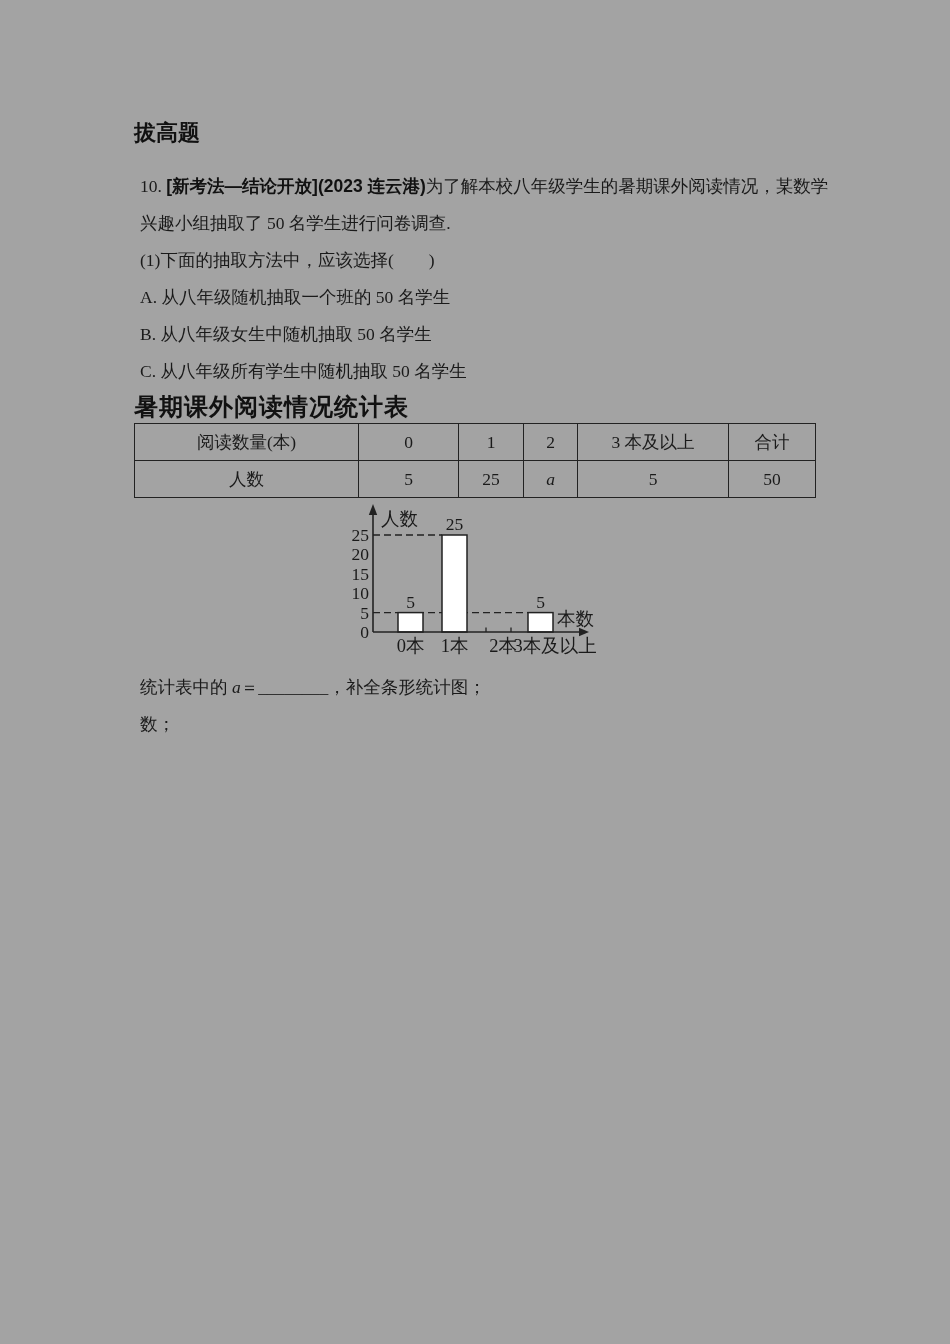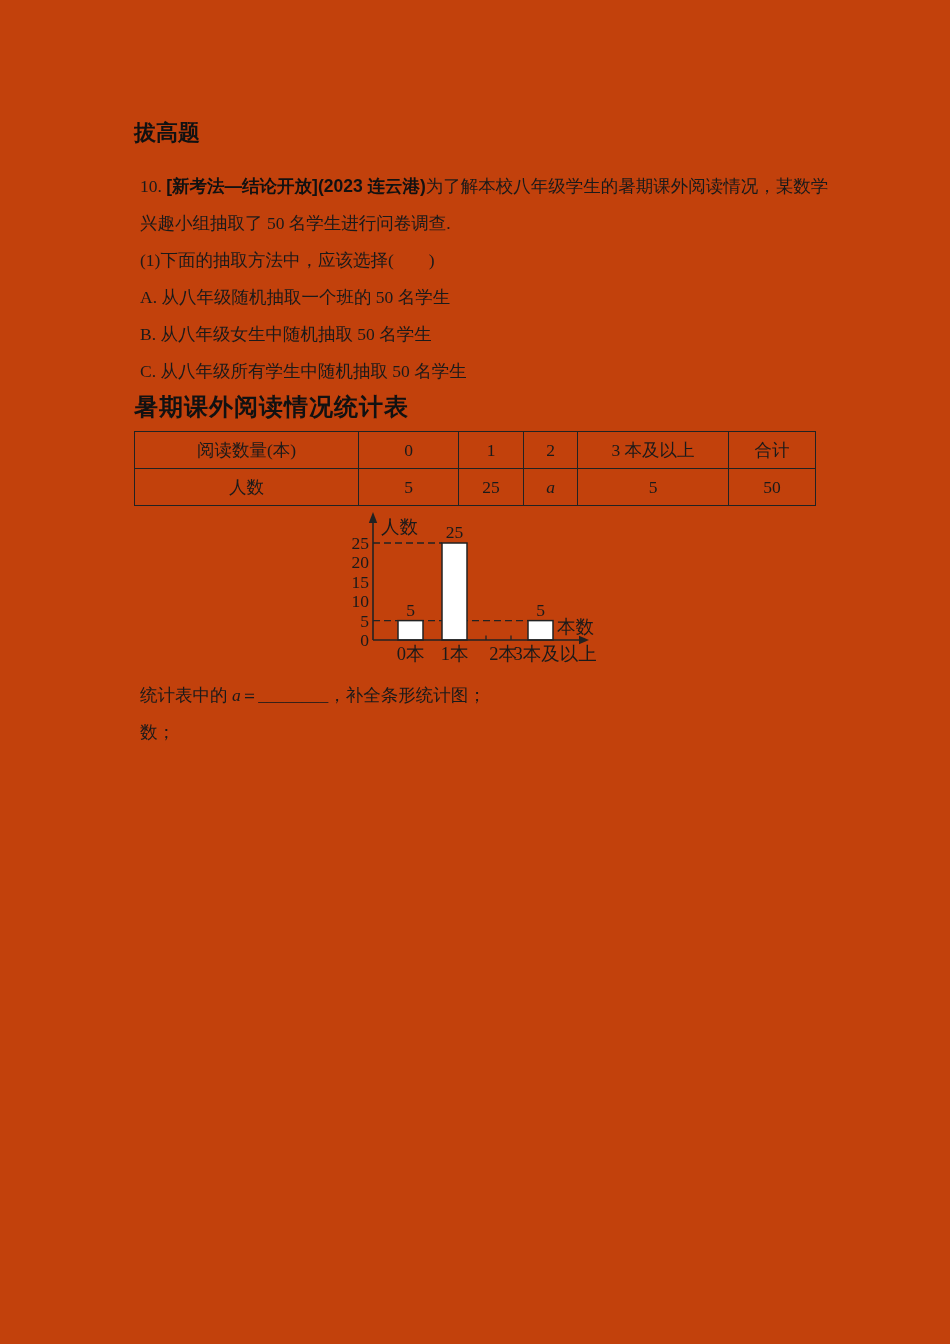--- a/index.html
+++ b/index.html
@@ -1,26 +1,26 @@
 <!DOCTYPE html>
 <html><head>
 <meta charset="utf-8">
 <style>
   html,body{margin:0;padding:0;background:#ffffff;}
   body{width:950px;height:1344px;position:relative;
        font-family:"Liberation Serif","DejaVu Serif",serif;color:#1a1a1a;}
-  .page{position:absolute;left:0;top:0;width:950px;height:1344px;background:#c2410c;overflow:hidden;}
+  .page{position:absolute;left:0;top:0;width:950px;height:1344px;background:#a3a3a3;overflow:hidden;}
   .content{position:absolute;left:134px;top:121px;width:690px;}
   .section-heading{font-family:"Liberation Sans","DejaVu Sans",sans-serif;
        font-size:22px;font-weight:bold;line-height:24px;margin:0 0 28px 0;color:#111;}
   .tline{font-size:17.5px;height:37px;line-height:26px;white-space:nowrap;padding-left:6px;}
   .boldtag{font-family:"Liberation Sans","DejaVu Sans",sans-serif;font-weight:bold;color:#111;}
   .tbl-title,.chart-title{font-family:"Liberation Sans","DejaVu Sans",sans-serif;
        font-weight:bold;font-size:24px;line-height:24px;text-align:left;letter-spacing:1px;color:#111;}
-  table.stats{border-collapse:collapse;width:681px;table-layout:fixed;margin-top:12px;}
+  table.stats{border-collapse:collapse;width:681px;table-layout:fixed;margin-top:4px;}
   table.stats td{border:1.5px solid #222;height:36px;text-align:center;
        font-size:17.5px;padding:0;overflow:hidden;}
   td.italic{font-style:italic;}
   .chart-block{margin-top:4px;}
   .chart-svg{display:block;margin-left:206px;}
   .chart-svg text{font-family:"Liberation Serif","DejaVu Serif",serif;fill:#1a1a1a;}
   .chart-caption{font-size:17.5px;line-height:24px;text-align:center;margin-top:4px;}
   .fill-line{margin-top:14px;}
   .ivar{font-style:italic;}
   .blank{letter-spacing:0;}

